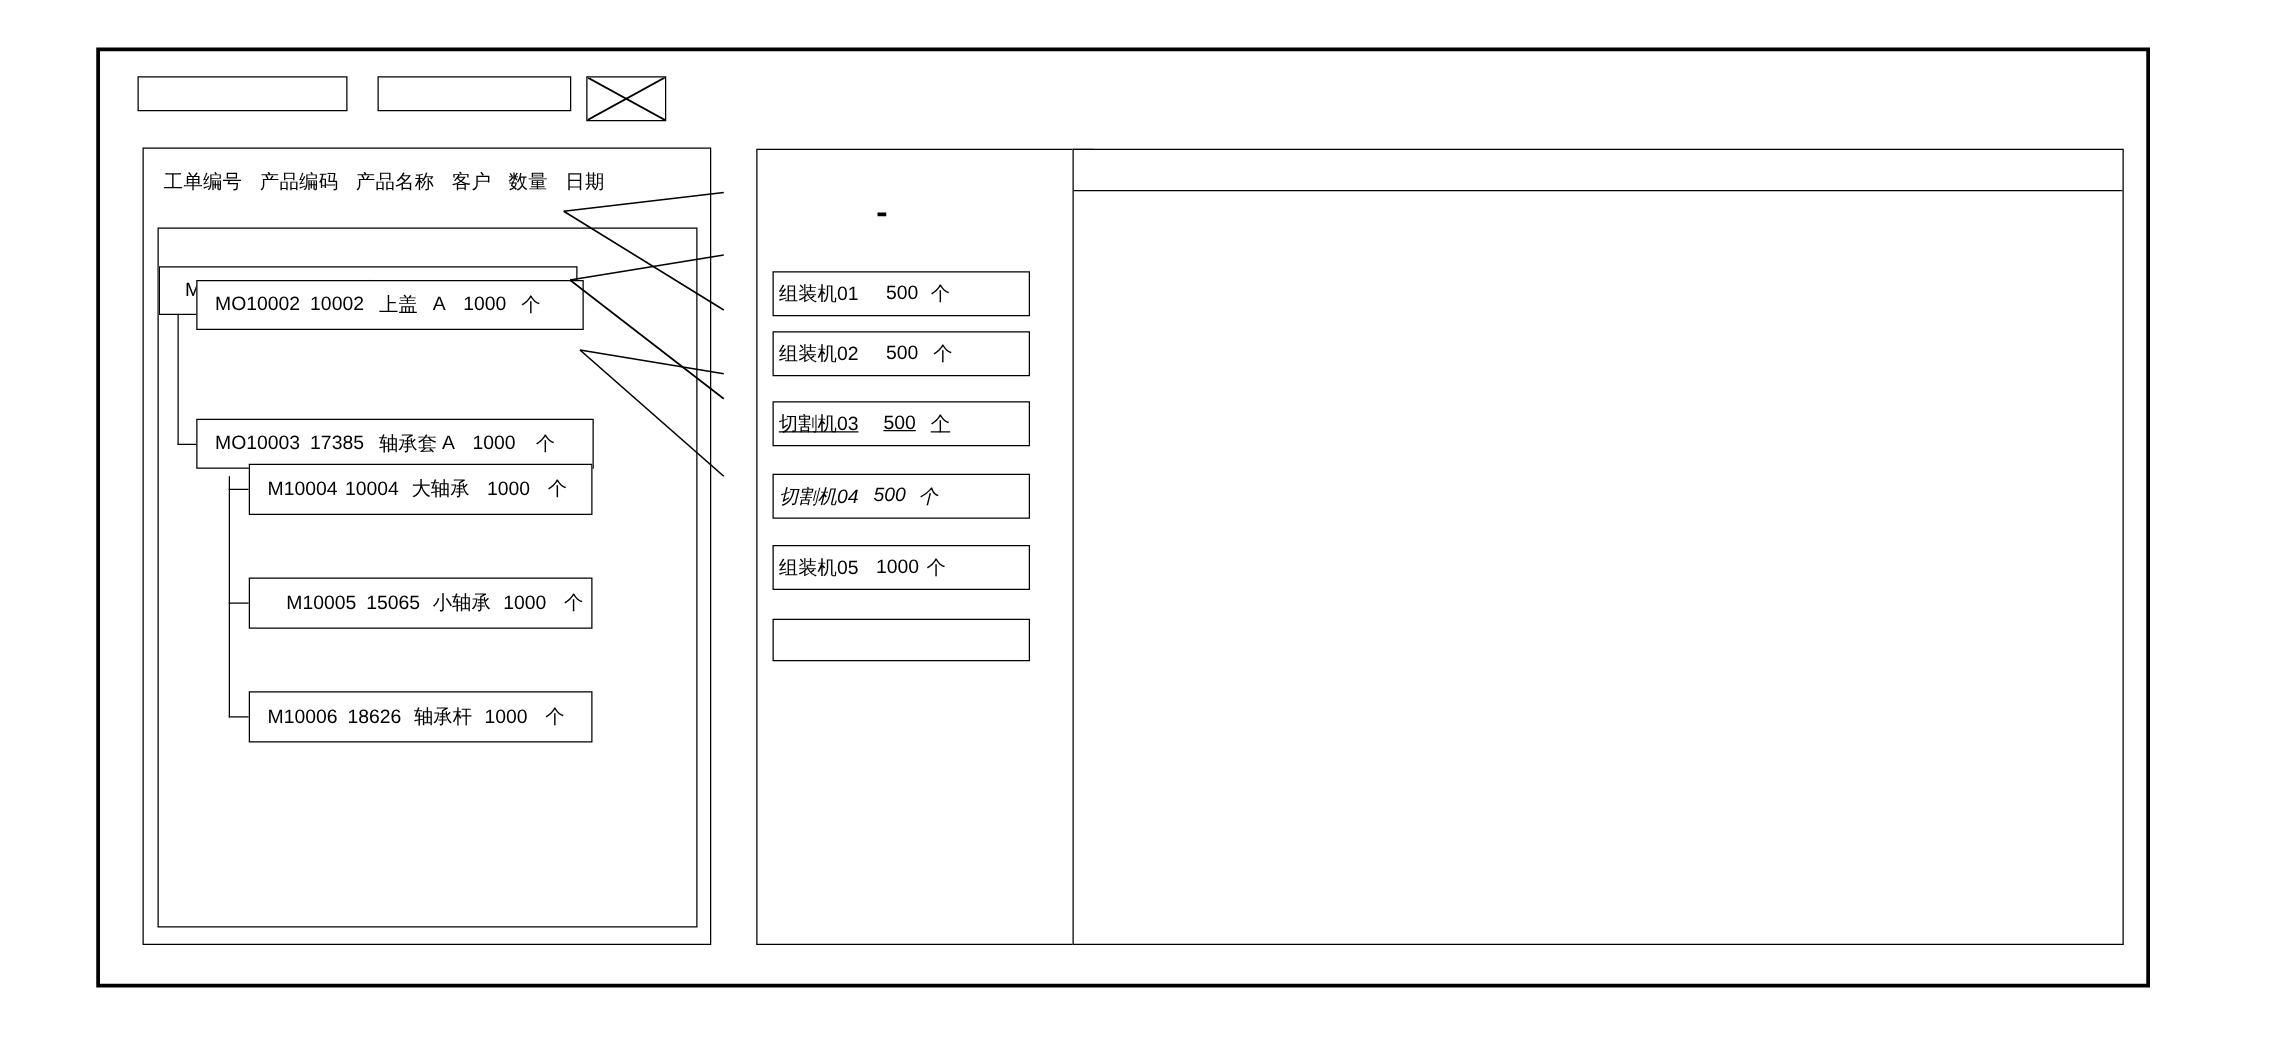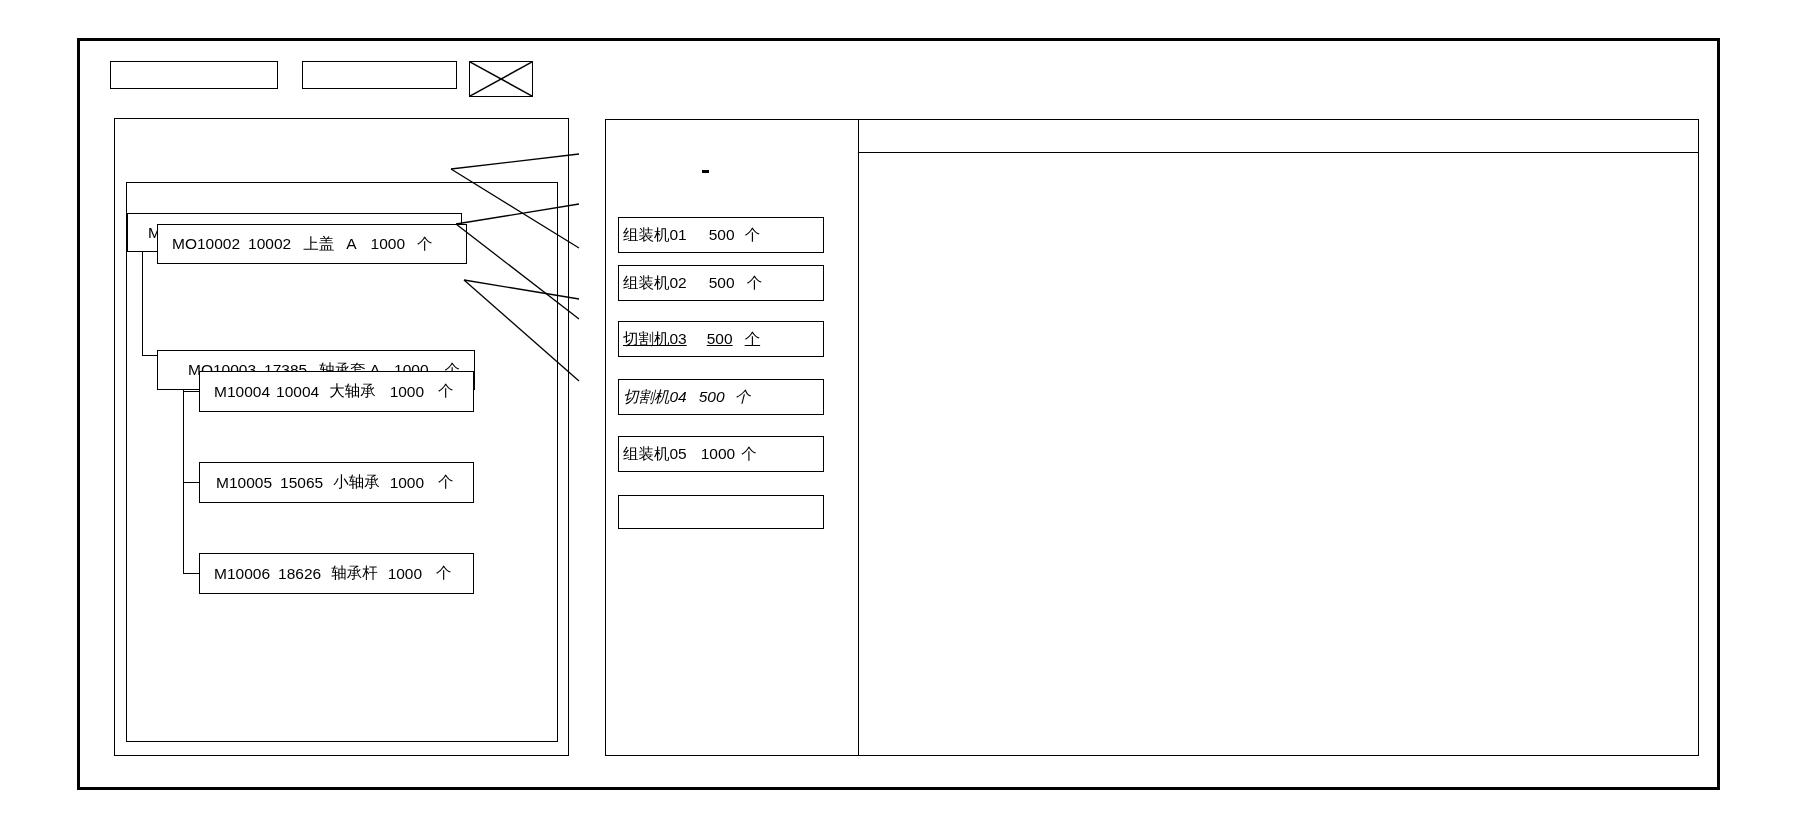--- a/index.html
+++ b/index.html
@@ -65,20 +65,23 @@
     <div class="tb-ph">
       <svg viewBox="0 0 64 36" preserveAspectRatio="none">
         <line x1="0" y1="0" x2="64" y2="36" stroke="#000" stroke-width="1.6"></line>
         <line x1="64" y1="0" x2="0" y2="36" stroke="#000" stroke-width="1.6"></line>
       </svg>
     </div>
   </div>
 
   <div class="left-panel">
 
+    <div class="col-header">
+      <span>工单编号</span><span class="ch-gap"></span><span>产品编码</span><span class="ch-gap"></span><span>产品名称</span><span class="ch-gap"></span><span>客户</span><span class="ch-gap"></span><span>数量</span><span class="ch-gap"></span><span>日期</span>
+    </div>
 
     <div class="list-box">
 
       <div class="tline" style="left:15px;top:48px;width:1.2px;height:125px;"></div>
       <div class="tline" style="left:15px;top:61px;width:15px;height:1.2px;"></div>
       <div class="tline" style="left:15px;top:172px;width:15px;height:1.2px;"></div>
 
       <div class="tline" style="left:56px;top:198px;width:1.2px;height:193px;"></div>
       <div class="tline" style="left:56px;top:208px;width:16px;height:1.2px;"></div>
       <div class="tline" style="left:56px;top:299px;width:16px;height:1.2px;"></div>
@@ -105,21 +108,21 @@
           <span style="width:12px"></span>
           <span class="cell">上盖</span>
           <span style="width:12px"></span>
           <span class="cell">A</span>
           <span style="width:14px"></span>
           <span class="cell">1000</span>
           <span style="width:12px"></span>
           <span class="cell">个</span>
       </div>
 
-      <div class="order-row" style="left:30px;top:167px;width:318px;height:40px;padding-left:30px;">
+      <div class="order-row" style="left:30px;top:152px;width:318px;height:40px;padding-left:14px;">
         <span class="cell">MO10003</span>
           <span style="width:8px"></span>
           <span class="cell">17385</span>
           <span style="width:12px"></span>
           <span class="cell">轴承套</span>
           <span style="width:4px"></span>
           <span class="cell">A</span>
           <span style="width:14px"></span>
           <span class="cell">1000</span>
           <span style="width:16px"></span>
@@ -131,21 +134,21 @@
           <span style="width:6px"></span>
           <span class="cell">10004</span>
           <span style="width:10px"></span>
           <span class="cell">大轴承</span>
           <span style="width:14px"></span>
           <span class="cell">1000</span>
           <span style="width:14px"></span>
           <span class="cell">个</span>
       </div>
 
-      <div class="order-row" style="left:72px;top:279px;width:275px;height:41px;padding-left:16px;">
+      <div class="order-row" style="left:72px;top:279px;width:275px;height:41px;padding-left:29px;">
         <span class="cell">M10005</span>
           <span style="width:8px"></span>
           <span class="cell">15065</span>
           <span style="width:10px"></span>
           <span class="cell">小轴承</span>
           <span style="width:10px"></span>
           <span class="cell">1000</span>
           <span style="width:14px"></span>
           <span class="cell">个</span>
       </div>

